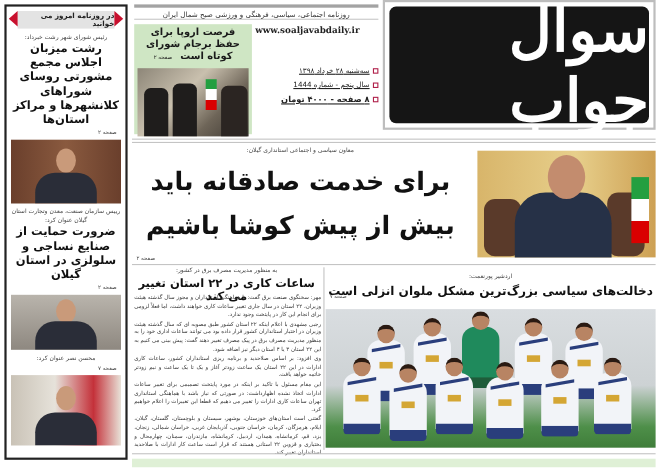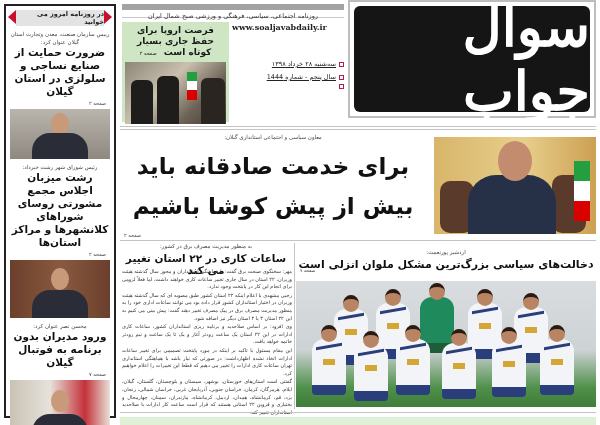--- a/index.html
+++ b/index.html
@@ -7,21 +7,21 @@
   body { position: relative; font-family: "DejaVu Sans", sans-serif; color: #111; direction: rtl; }
 
   .abs { position: absolute; }
 
   
   .masthead { left: 348px; top: 0; width: 248px; height: 118px; border: 2px solid #bdbdbd; background: #fff; padding: 4px; }
   .masthead-inner { width: 100%; height: 100%; background: #151515; border-radius: 6px; display: flex; align-items: center; justify-content: center; }
   .masthead-title { color: #fff; font-family: "DejaVu Serif", serif; font-size: 54px; font-weight: bold; letter-spacing: 1px; }
 
   
-  .tagline { left: 122px; top: 4px; width: 222px; height: 14px; border-bottom: 1px solid #c8c8c8; border-top: 6px solid #a3a3a3; font-size: 6.5px; line-height: 13px; text-align: center; color: #333; }
+  .tagline { left: 122px; top: 4px; width: 222px; height: 14px; border-bottom: 1px solid #c8c8c8; border-top: 3px solid #a3a3a3; font-size: 6.5px; line-height: 13px; text-align: center; color: #333; }
 
   
   .website { left: 232px; top: 22px; width: 112px; font-family: "DejaVu Serif", serif; font-size: 8px; font-weight: bold; text-align: left; direction: ltr; color: #222; }
   .issue-list { left: 232px; top: 58px; width: 112px; list-style: none; }
   .issue-list li { font-size: 6.5px; line-height: 13px; display: flex; align-items: center; gap: 3px; color: #222; text-decoration: underline; }
   .issue-list li.price { font-weight: bold; font-size: 7.5px; }
   .bullet { width: 5px; height: 5px; border: 1px solid #b0204a; display: inline-block; flex: none; }
 
   
   .topbox { left: 122px; top: 22px; width: 107px; height: 100px; background: #cfe6c4; padding: 3px; }
@@ -93,66 +93,66 @@
   <li>
       <span class="bullet"></span>
       <span>سه‌شنبه ۲۸ خرداد ۱۳۹۸</span>
     </li>
   <li>
       <span class="bullet"></span>
       <span>سال پنجم - شماره 1444</span>
     </li>
   <li class="price">
       <span class="bullet"></span>
+      <span>۸ صفحه - ۴۰۰۰ تومان</span>
     </li>
 </ul>
 
 <div class="abs topbox">
   <div class="topbox-title">
-    <span>فرصت اروپا برای حفظ جاری بسیار کوتاه است</span>
+    <span>فرصت اروپا برای حفظ برجام شورای کوتاه است</span>
     <span class="topbox-page">صفحه ۲</span>
   </div>
   <div class="topbox-photo photo">
     <div class="fig" style="left:6px;width:22px;height:44px;"></div>
     <div class="fig" style="left:32px;width:22px;height:48px;"></div>
     <div class="flag" style="left:62px;"></div>
     <div class="fig" style="left:76px;width:24px;height:46px;background:#2b2522;"></div>
   </div>
 </div>
 
 <div class="abs leftcol">
   <div class="today-banner">
     <span class="arrow-r"></span>
     <span>در روزنامه امروز می خوانید</span>
     <span class="arrow-l"></span>
+  </div>
+
+  <div>
+    <div class="lc-kicker">رئیس شورای شهر رشت خبرداد:</div>
+    <div class="lc-headline">رشت میزبان اجلاس مجمع مشورتی روسای شوراهای کلانشهرها و مراکز استان‌ها</div>
+    <div class="lc-page">صفحه ۲</div>
+    <div class="lc-photo" style="height:58px;background:linear-gradient(90deg,#6a3f2c,#8a5a3f,#6a3f2c);">
+      <div class="head" style="top:8px;"></div>
+      <div class="fig" style="height:28px;"></div>
+    </div>
   </div>
 
   <div>
     <div class="lc-kicker">رییس سازمان صنعت، معدن وتجارت استان گیلان عنوان کرد:</div>
     <div class="lc-headline">ضرورت حمایت از صنایع نساجی و سلولزی در استان گیلان</div>
     <div class="lc-page">صفحه ۲</div>
     <div class="lc-photo" style="height:50px;background:linear-gradient(#b9b4ac,#8e8880);">
       <div class="head" style="top:4px;"></div>
       <div class="fig" style="height:26px;"></div>
     </div>
   </div>
 
   <div>
-    <div class="lc-kicker">رئیس شورای شهر رشت خبرداد:</div>
-    <div class="lc-headline">رشت میزبان اجلاس مجمع مشورتی روسای شوراهای کلانشهرها و مراکز استان‌ها</div>
-    <div class="lc-page">صفحه ۲</div>
-    <div class="lc-photo" style="height:58px;background:linear-gradient(90deg,#6a3f2c,#8a5a3f,#6a3f2c);">
-      <div class="head" style="top:8px;"></div>
-      <div class="fig" style="height:28px;"></div>
-    </div>
-  </div>
-
-  <div>
     <div class="lc-kicker">محسن نصر عنوان کرد:</div>
-    <div class="lc-headline">ورود مدیران بدون برنامه به فوتبال گیلان</div>
     <div class="lc-page">صفحه ۷</div>
     <div class="lc-photo" style="height:64px;background:linear-gradient(90deg,#c9c2b6 0%,#e6e2da 40%,#c4313a 75%,#e8e2d8 100%);">
       <div class="head" style="top:10px;"></div>
       <div class="fig" style="height:30px;"></div>
     </div>
   </div>
 </div>
 
 <div class="abs hr" style="left:120px;top:126px;width:476px;"></div>
 <div class="abs hr" style="left:120px;top:129px;width:476px;"></div>

